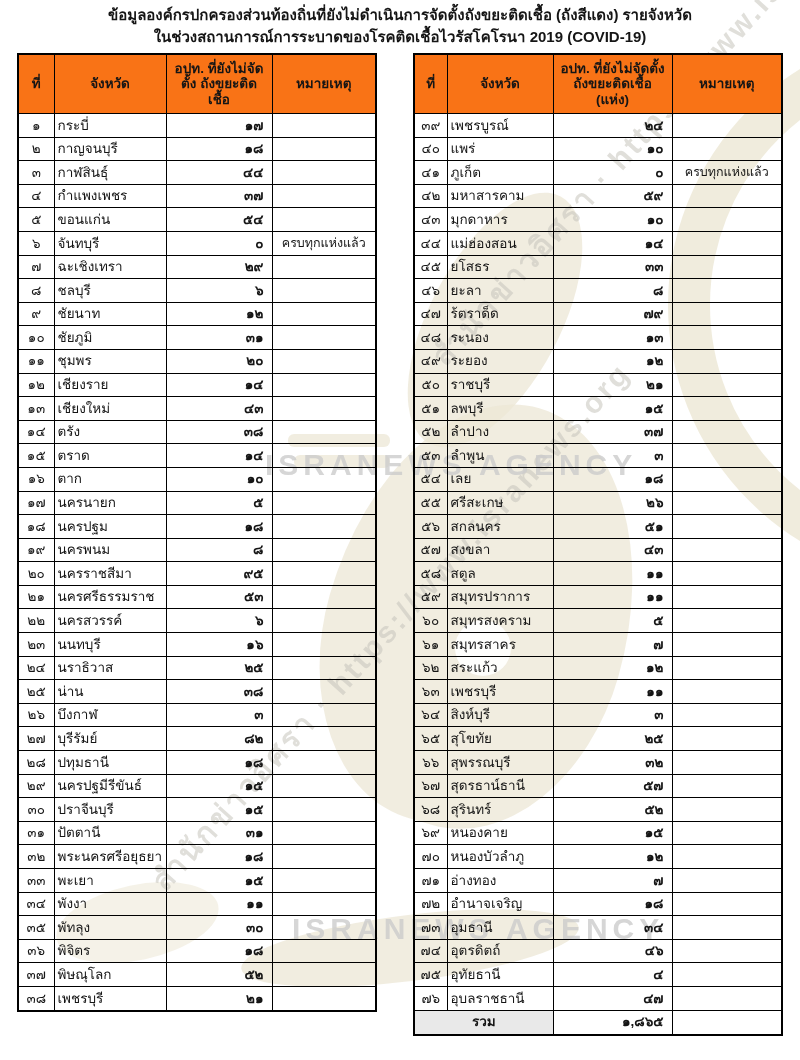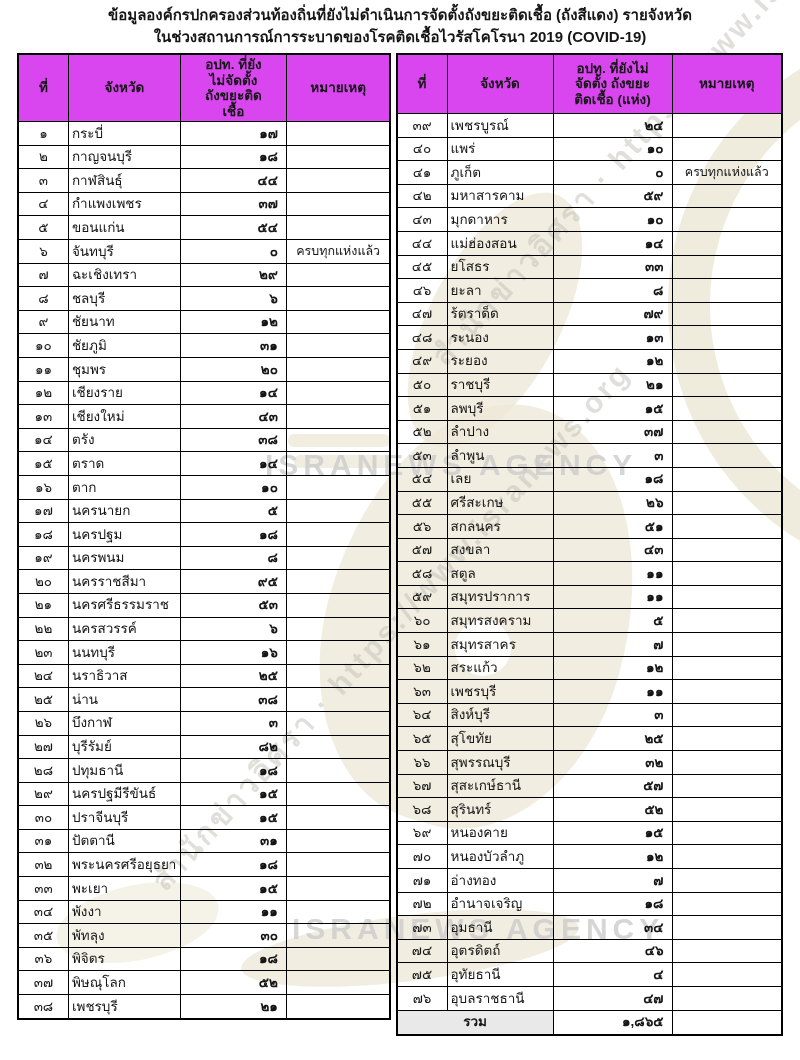--- a/index.html
+++ b/index.html
@@ -59,22 +59,22 @@
     line-height:22px; padding-top:4px; }
   .tables { display:flex; justify-content:space-between;
     padding:0 17px; margin-top:5px; align-items:flex-start; }
 
   table.data-table { border-collapse:collapse; table-layout:fixed; border:2px solid #000; background:transparent; }
   .data-table th, .data-table td {
     border:1px solid #000; font-size:13.5px; line-height:1.15;
     padding:0 3px; overflow:hidden; background:transparent;
   }
   .data-table th {
-    background:#d946ef; font-weight:bold; height:54px;
-    text-align:center; white-space:normal; padding:2px 20px;
+    background:#f97316; font-weight:bold; height:54px;
+    text-align:center; white-space:normal; padding:2px 4px;
   }
   .data-table tbody td { height:22.6px; white-space:nowrap; }
   .data-table td.c0 { text-align:center; }
   .data-table td.c1 { text-align:left; }
   .data-table td.c2 { text-align:right; padding-right:8px; font-weight:bold; }
   .data-table td.c3 { text-align:center; font-size:12.5px; }
 
   #table-left col.col0 { width:36px; }
   #table-left col.col1 { width:112px; }
   #table-left col.col2 { width:106px; }
@@ -542,21 +542,21 @@
               <td class="c3"></td>
             </tr>
             <tr>
               <td class="c0">๖๖</td>
               <td class="c1">สุพรรณบุรี</td>
               <td class="c2">๓๒</td>
               <td class="c3"></td>
             </tr>
             <tr>
               <td class="c0">๖๗</td>
-              <td class="c1">สุสะเกษ์ธานี</td>
+              <td class="c1">สุดรธาน์ธานี</td>
               <td class="c2">๕๗</td>
               <td class="c3"></td>
             </tr>
             <tr>
               <td class="c0">๖๘</td>
               <td class="c1">สุรินทร์</td>
               <td class="c2">๕๒</td>
               <td class="c3"></td>
             </tr>
             <tr>

